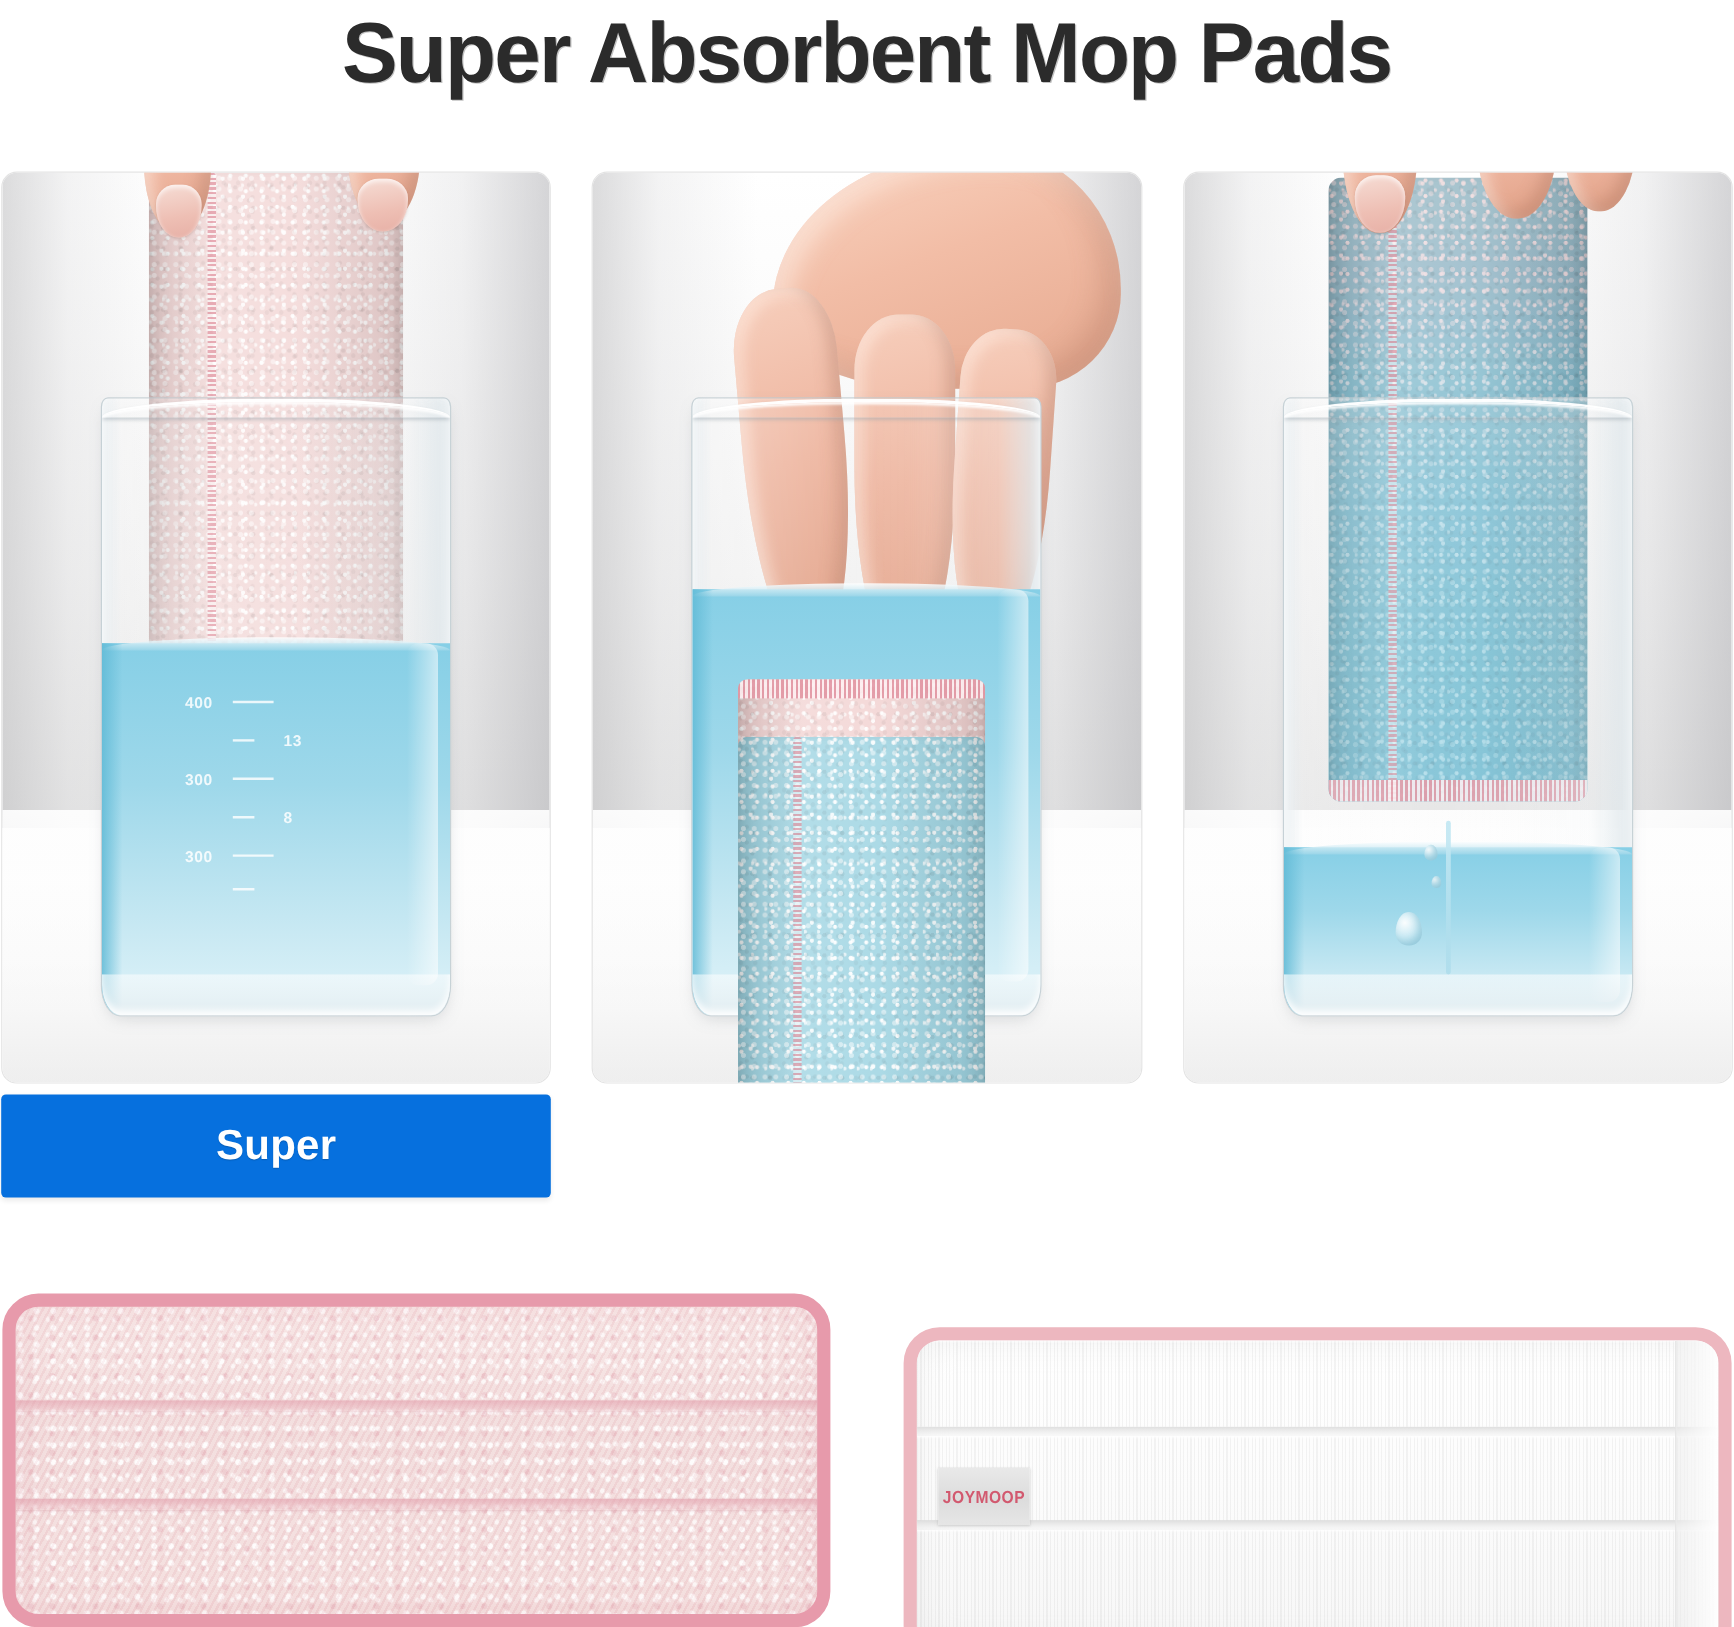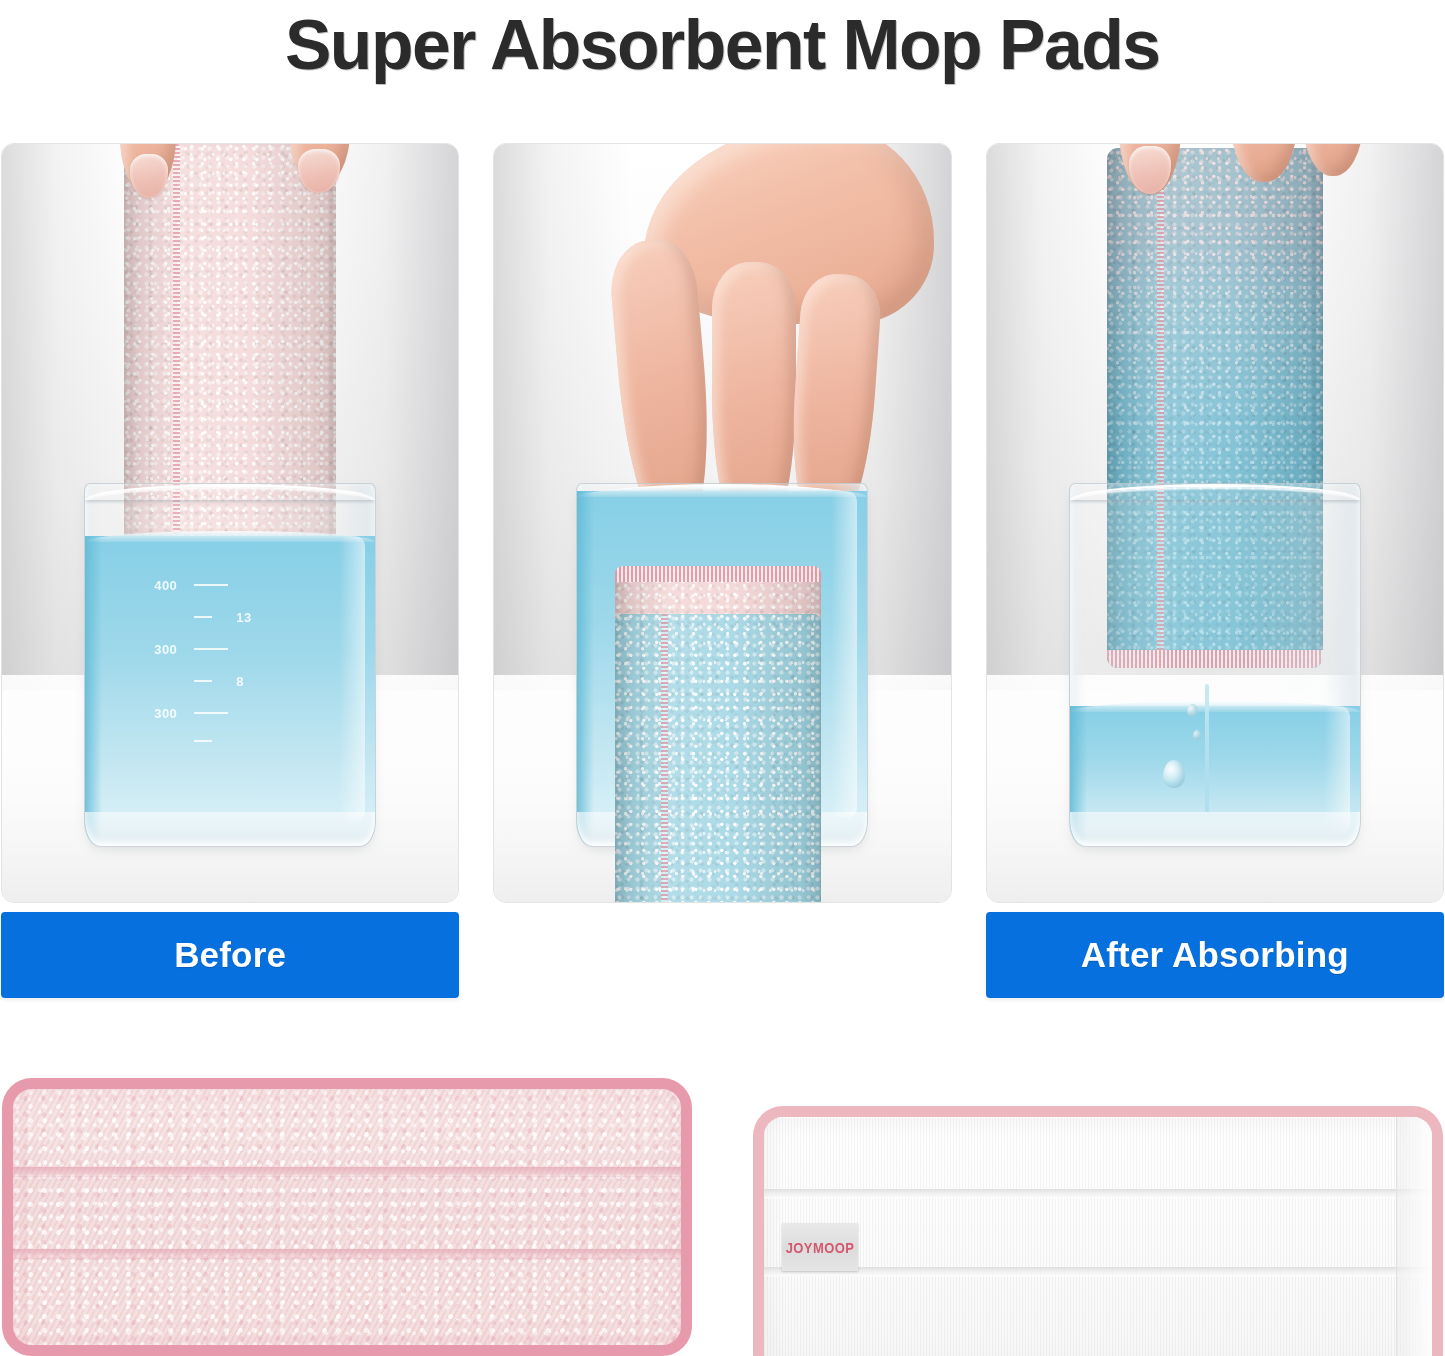--- a/index.html
+++ b/index.html
@@ -87,21 +87,21 @@
     background: linear-gradient(180deg, rgba(255,255,255,.9), rgba(246,246,246,.4) 55%, rgba(234,234,234,.55));
   }
 
   
   .cup {
     position: absolute;
     left: 50%;
     transform: translateX(-50%);
     bottom: 55px;
     width: 292px;
-    height: 364px;
+    height: 516px;
     border-radius: 6px 6px 16px 16px / 8px 8px 26px 26px;
     background:
       linear-gradient(90deg,
         rgba(232,238,241,.95) 0px, rgba(255,255,255,.25) 16px,
         rgba(255,255,255,.06) 40%, rgba(255,255,255,.10) 62%,
         rgba(248,251,252,.30) 88%, rgba(224,232,236,.95) 100%);
     border: 1px solid rgba(188,200,206,.75);
     box-shadow:
       inset 6px 0 10px -6px rgba(255,255,255,.95),
       inset -6px 0 10px -6px rgba(255,255,255,.9),
@@ -379,21 +379,21 @@
           <div class="mark-lbl r" style="bottom:158px;">8</div>
           <div class="mark long" style="bottom:132px;"></div>
           <div class="mark-lbl l" style="bottom:126px;">300</div>
           <div class="mark short" style="bottom:104px;"></div>
         </div>
         <div class="cup-base"></div>
       </div>
     </div>
 
     <div class="caption">
-      <span>Before</span>
+      <span>Super</span>
     </div>
   </div>
 
   <div class="panel">
     <div class="photo">
       <div class="backdrop"></div>
 
       <div class="hand-back" style="top:-20px; left:150px; width:290px; height:200px; border-radius:64% 40% 30% 46% / 70% 62% 42% 36%;"></div>
       <div class="finger" style="top:96px; left:126px; width:86px; height:300px; border-radius:46% 40% 44% 44% / 18% 18% 58% 58%; transform:rotate(-5deg);"></div>
       <div class="finger" style="top:118px; left:218px; width:84px; height:288px; border-radius:44% 44% 46% 46% / 16% 16% 56% 56%;"></div>
@@ -450,23 +450,20 @@
         </div>
         <div class="cup-base"></div>
       </div>
 
       <div class="drip-stream" style="left:218px; top:540px; height:128px;"></div>
       <div class="droplet" style="left:176px; top:616px;"></div>
       <div class="droplet" style="left:200px; top:560px; width:11px; height:13px;"></div>
       <div class="droplet" style="left:206px; top:586px; width:8px; height:10px;"></div>
     </div>
 
-    <div class="caption">
-      <span>After Absorbing</span>
-    </div>
   </div>
 </div>
 
 <div class="product-row">
 
   <div class="mop-pad pad-pink">
     <div class="weave"></div>
     <div class="seam-pink" style="top:78px;"></div>
     <div class="seam-pink" style="top:160px;"></div>
   </div>

